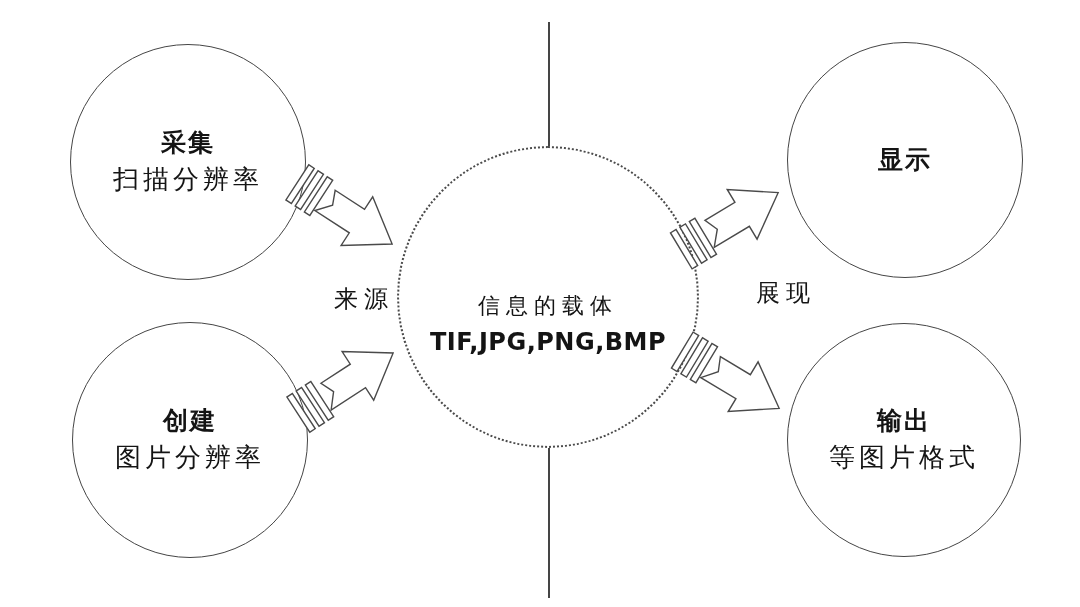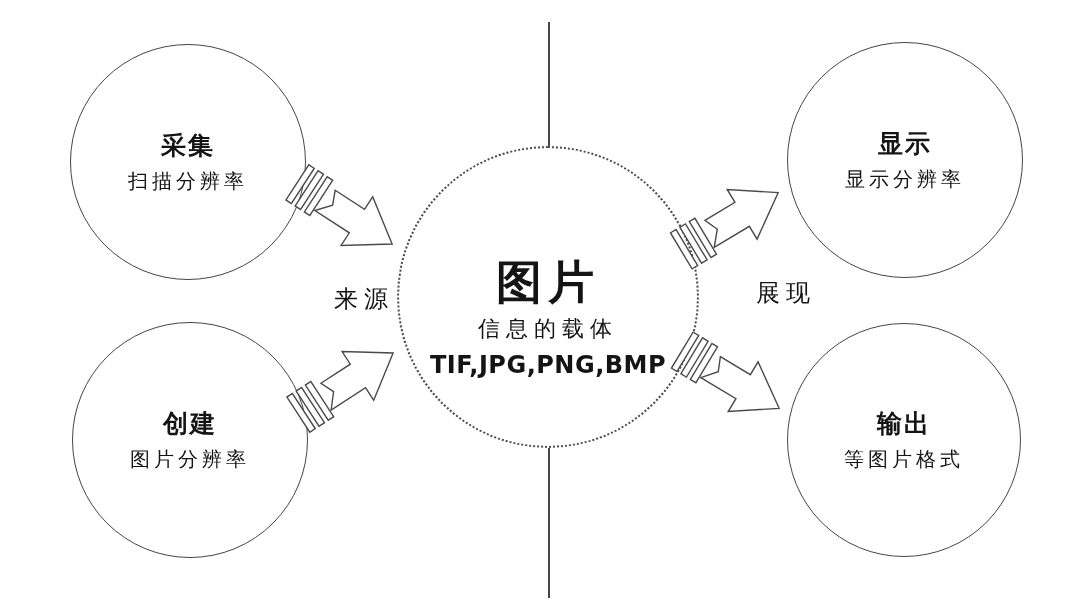--- a/index.html
+++ b/index.html
@@ -47,21 +47,21 @@
   .node-title {
     font-family: "DejaVu Sans", "Liberation Sans", sans-serif;
     font-weight: 700;
     font-size: 25px;
     letter-spacing: 2px;
     line-height: 1.1;
   }
   .node-subtitle {
     margin-top: 10px;
     font-family: "Liberation Serif", "DejaVu Serif", serif;
-    font-size: 20px;
+    font-size: 26px;
     letter-spacing: 4px;
     line-height: 1.1;
     white-space: nowrap;
   }
 
   
   .center-node {
     position: absolute;
     left: 397px;
     top: 146px;
@@ -162,30 +162,28 @@
     <div class="node-subtitle">扫描分辨率</div>
   </div>
 
   <div class="node node-create">
     <div class="node-title">创建</div>
     <div class="node-subtitle">图片分辨率</div>
   </div>
 
   <div class="node node-display">
     <div class="node-title">显示</div>
-    <div class="node-subtitle">显示分辨率</div>
   </div>
 
   <div class="node node-output">
     <div class="node-title">输出</div>
     <div class="node-subtitle">等图片格式</div>
   </div>
 
   <div class="center-node">
-    <div class="center-title">图片</div>
     <div class="center-subtitle">信息的载体</div>
     <div class="center-formats">
       <div class="formats-line1">TIF,JPG,PNG,BMP</div>
     </div>
   </div>
 
   <svg class="arrow arrow-collect" viewBox="0 0 118 70">
     <use href="#block-arrow"></use>
   </svg>
   <svg class="arrow arrow-create" viewBox="0 0 118 70">

